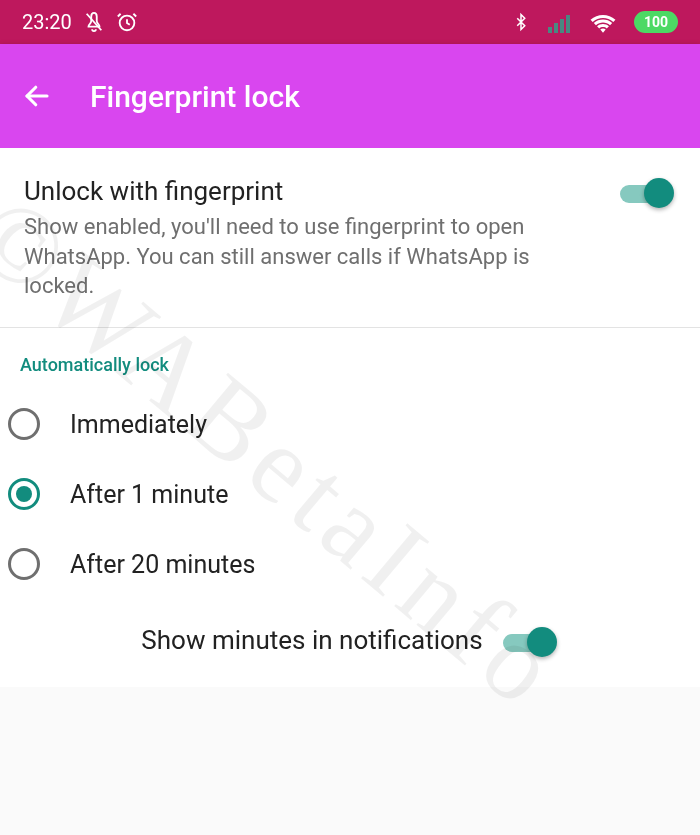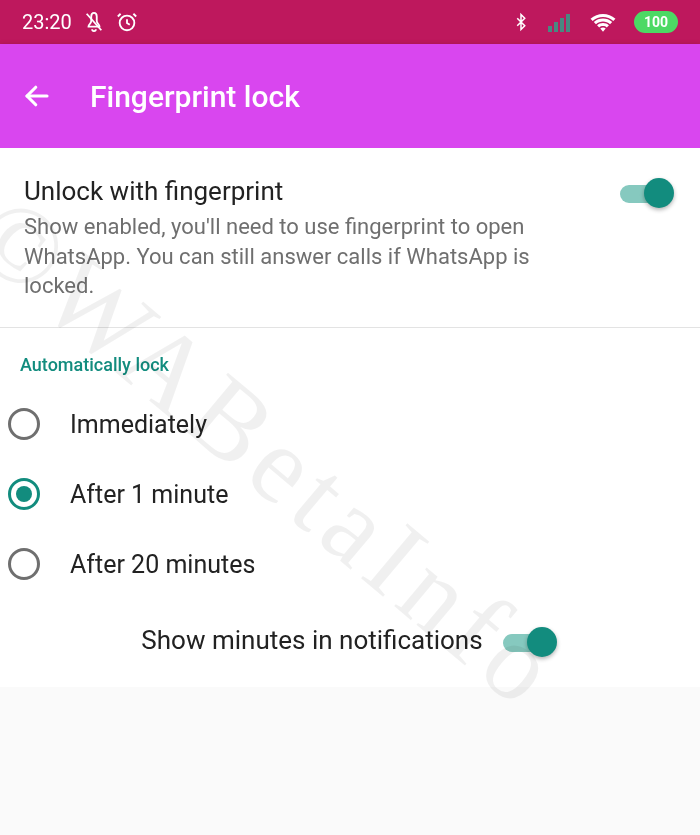--- a/index.html
+++ b/index.html
@@ -15,21 +15,21 @@
       background: #be185d;
       height: 44px;
       display: flex;
       align-items: center;
       justify-content: space-between;
       padding: 0 22px;
       color: #fff;
       font-size: 20px;
     }
     .status-left { display: flex; align-items: center; gap: 11px; }
-    .status-right { display: flex; align-items: center; gap: 18px; }
+    .status-right { display: flex; align-items: flex-end; gap: 18px; }
     .battery-capsule {
       display: inline-flex;
       align-items: center;
       border: 2px solid #4cd964;
       border-radius: 12px;
       padding: 0 8px;
       height: 22px;
       background: #4cd964;
       color: #fff;
       font-size: 14px;

